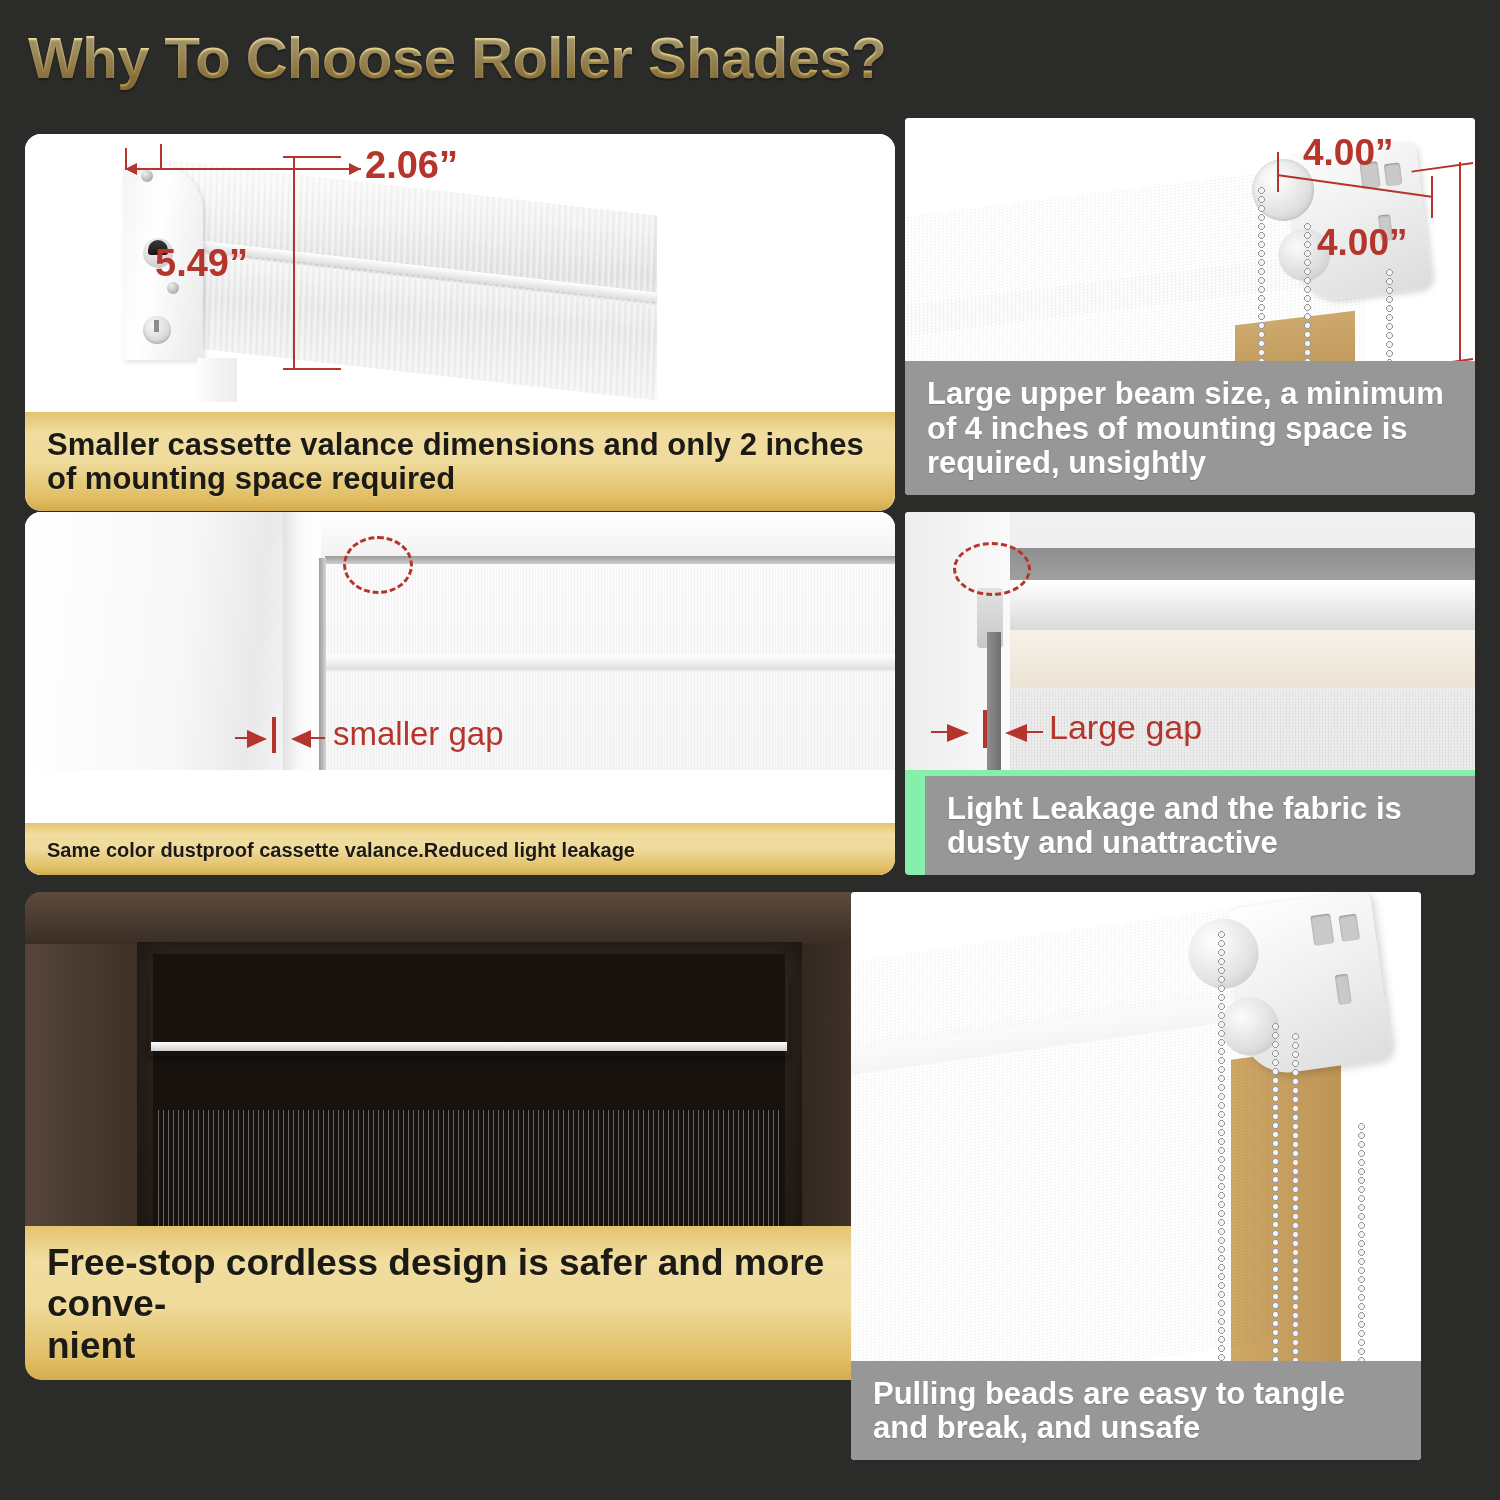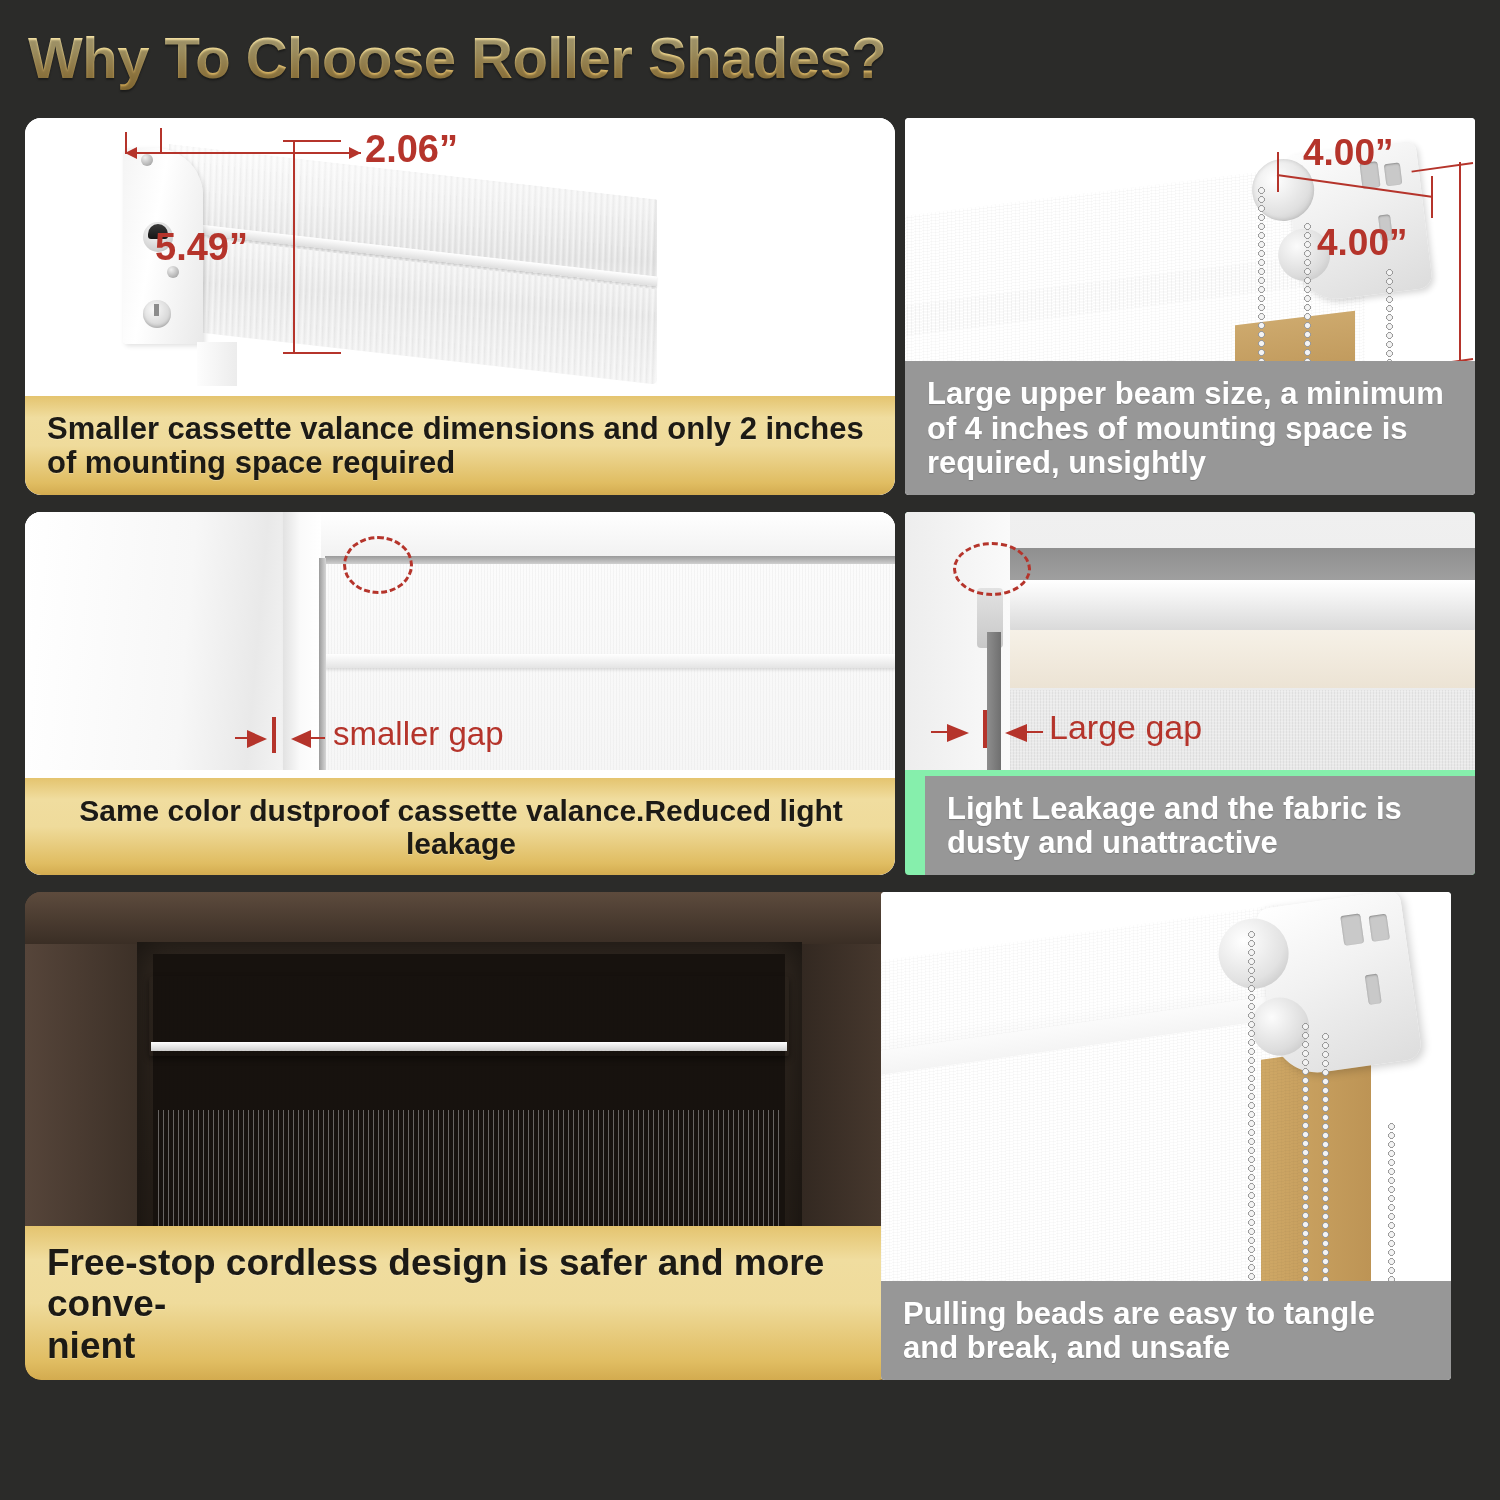--- a/index.html
+++ b/index.html
@@ -66,21 +66,21 @@
   }
   .caption.gray {
     background: #979797;
     color: #ffffff;
     border-radius: 0;
     text-shadow: 0 1px 1px rgba(0,0,0,0.18);
   }
   .caption-text { display: block; }
 
   
-  #panel1 { left: 25px; top: 118px; width: 870px; height: 377px; background: #ffffff; }
+  #panel1 { left: 25px; top: 134px; width: 870px; height: 377px; background: #ffffff; }
   #panel1 .photo { height: 268px; background:#fff; }
 
   .p1-valance {
     position: absolute;
     left: 92px; top: 24px;
     width: 540px; height: 215px;
   }
   .p1-body {
     position: absolute; left: 52px; top: 0; width: 488px; height: 150px;
     background: linear-gradient(175deg, #fdfdfd 0%, #f2f2f2 28%, #e2e2e2 55%, #efefef 78%, #f8f8f8 100%);
@@ -316,21 +316,21 @@
     background-image: repeating-linear-gradient(90deg, rgba(0,0,0,0.03) 0 1px, transparent 1px 4px);
     border-radius: 0 0 6px 6px;
   }
   .p5-shade {
     position:absolute; left:132px; top:218px; width:624px; height:330px;
     background: linear-gradient(180deg,#f3f3f3 0%, #eaeaea 45%, #f0f0f0 100%);
     background-image: repeating-linear-gradient(90deg, rgba(0,0,0,0.035) 0 1px, rgba(255,255,255,0.35) 1px 2px, transparent 2px 5px);
   }
 
   
-  #panel6 { left: 881px; top: 892px; width: 570px; height: 488px; background:#ffffff; }
+  #panel6 { left: 851px; top: 892px; width: 570px; height: 568px; background:#ffffff; }
   #panel6 .photo { height: 478px; background:#ffffff; }
 
   .p6-tube {
     position:absolute; left:-20px; top:42px; width:420px; height:90px;
     background: linear-gradient(180deg,#fafafa 0%, #eeeeee 45%, #dcdcdc 100%);
     transform: skewY(-8deg);
     background-image: repeating-linear-gradient(0deg, rgba(0,0,0,0.02) 0 1px, transparent 1px 3px),
                       repeating-linear-gradient(90deg, rgba(0,0,0,0.018) 0 1px, transparent 1px 4px);
   }
   .p6-white-strip {
@@ -471,21 +471,21 @@
 
       <div>
         <div style="position:absolute; left:222px; top:218px; width:0; height:0; border-top:9px solid transparent; border-bottom:9px solid transparent; border-left:20px solid #b5342b;"></div>
         <div class="dim-line-h" style="position:absolute; left:210px; top:225px; width:18px;"></div>
         <div class="dim-line-v" style="position:absolute; left:247px; top:205px; height:36px; width:4px; background:#b5342b;"></div>
         <div style="position:absolute; left:266px; top:218px; width:0; height:0; border-top:9px solid transparent; border-bottom:9px solid transparent; border-right:20px solid #b5342b;"></div>
         <div class="dim-line-h" style="position:absolute; left:284px; top:225px; width:16px;"></div>
         <span class="dim-label" style="left:308px; top:203px; font-size:33px; font-weight:normal;">smaller gap</span>
       </div>
     </div>
-    <div class="caption gold" style="font-size:30px;text-align:center;">
+    <div class="caption gold" style="font-size:20px;">
       <span class="caption-text">Same color dustproof cassette valance.Reduced light leakage</span>
     </div>
   </div>
 
   <div class="panel bad" id="panel4">
     <div class="photo">
       <div class="p4-wall"></div>
       <div class="p4-darkband"></div>
       <div class="p4-tube"></div>
       <div class="p4-cream"></div>

